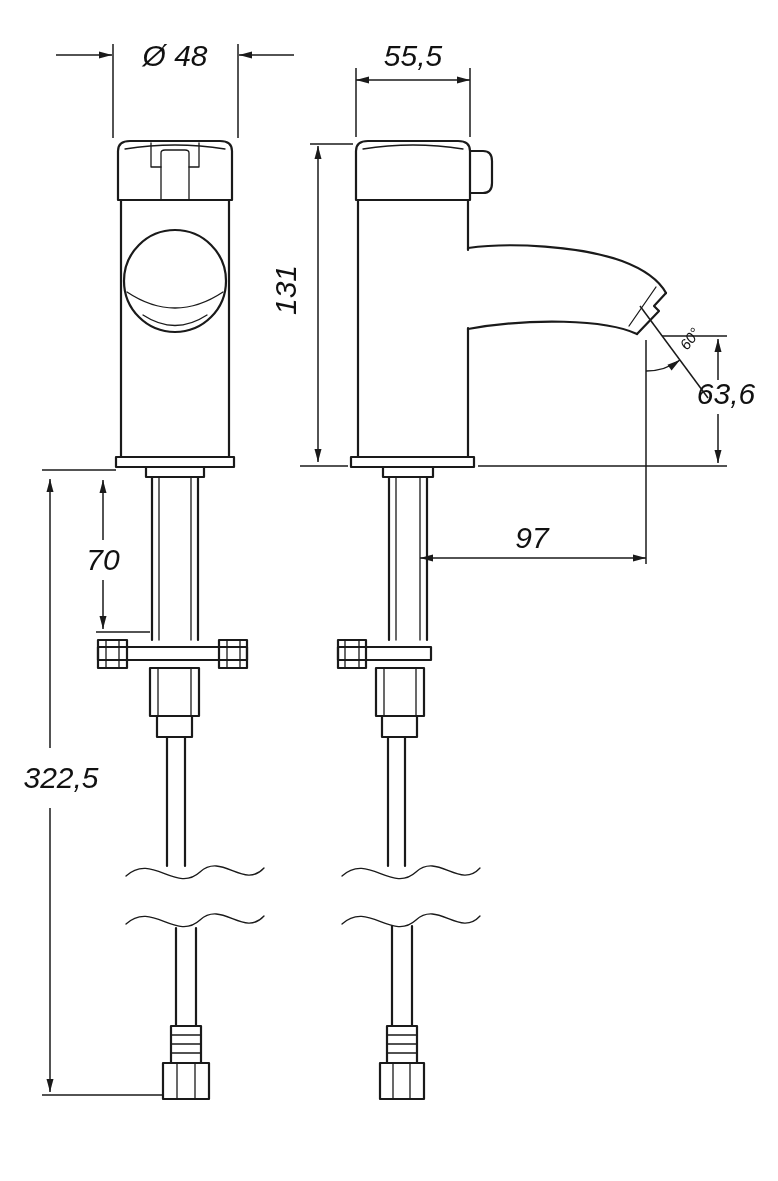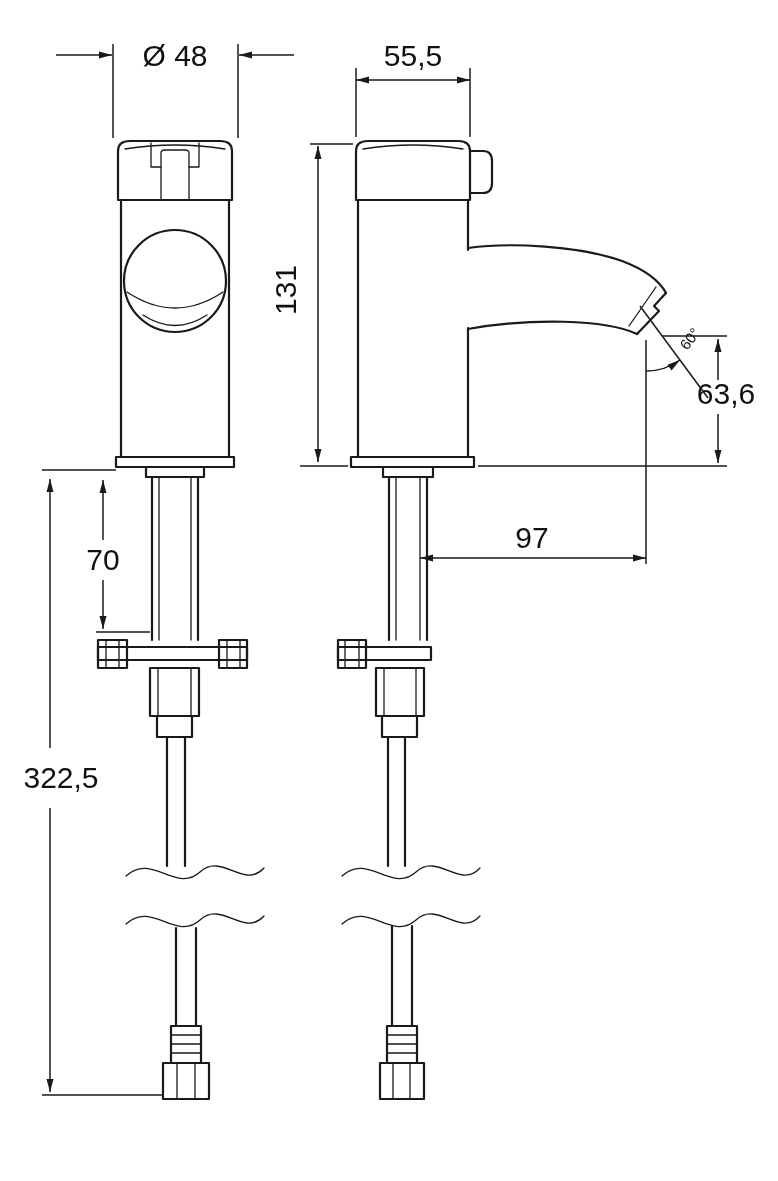--- a/index.html
+++ b/index.html
@@ -3,21 +3,21 @@
 <meta charset="utf-8">
 <style>
   html, body {
     margin: 0;
     padding: 0;
     background: #ffffff;
     width: 778px;
     height: 1181px;
     font-family: "Liberation Sans", sans-serif;
   }
-  .drawing-wrap { width: 778px; height: 971px; }
+  .drawing-wrap { width: 778px; height: 971px; font-style: italic; }
   .obj  { fill: none; stroke: #1a1a1a; stroke-width: 2.2; stroke-linejoin: round; stroke-linecap: round; }
   .fine { fill: none; stroke: #1a1a1a; stroke-width: 1.3; stroke-linejoin: round; stroke-linecap: round; }
   .dim  { fill: none; stroke: #1a1a1a; stroke-width: 1.5; stroke-linecap: butt; }
   .dim-label { font-size: 30px; fill: #111111; }
   .dim-label-small { font-size: 15px; fill: #111111; }
 </style>
 </head>
 <body>
 
 <div class="drawing-wrap">

